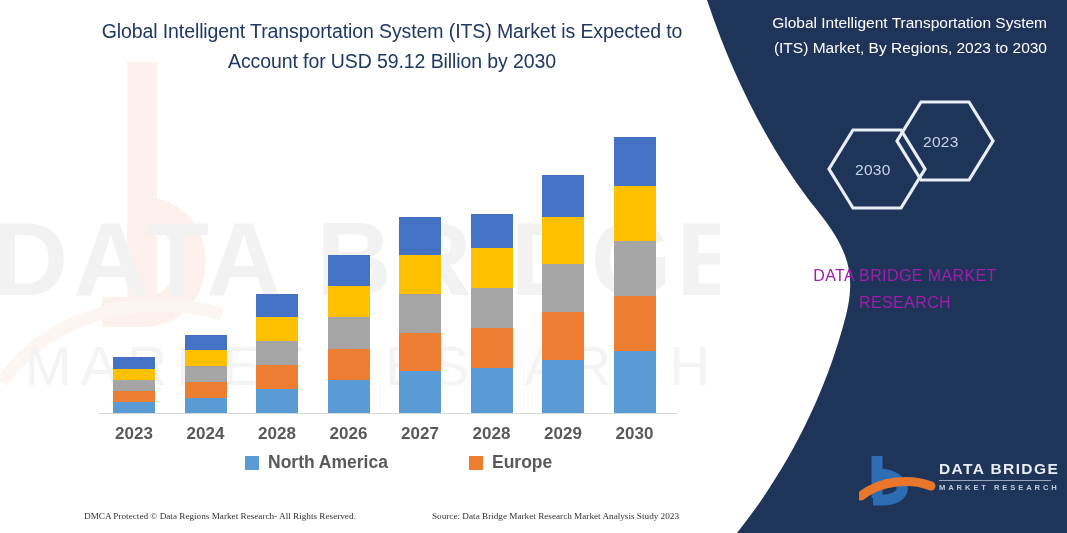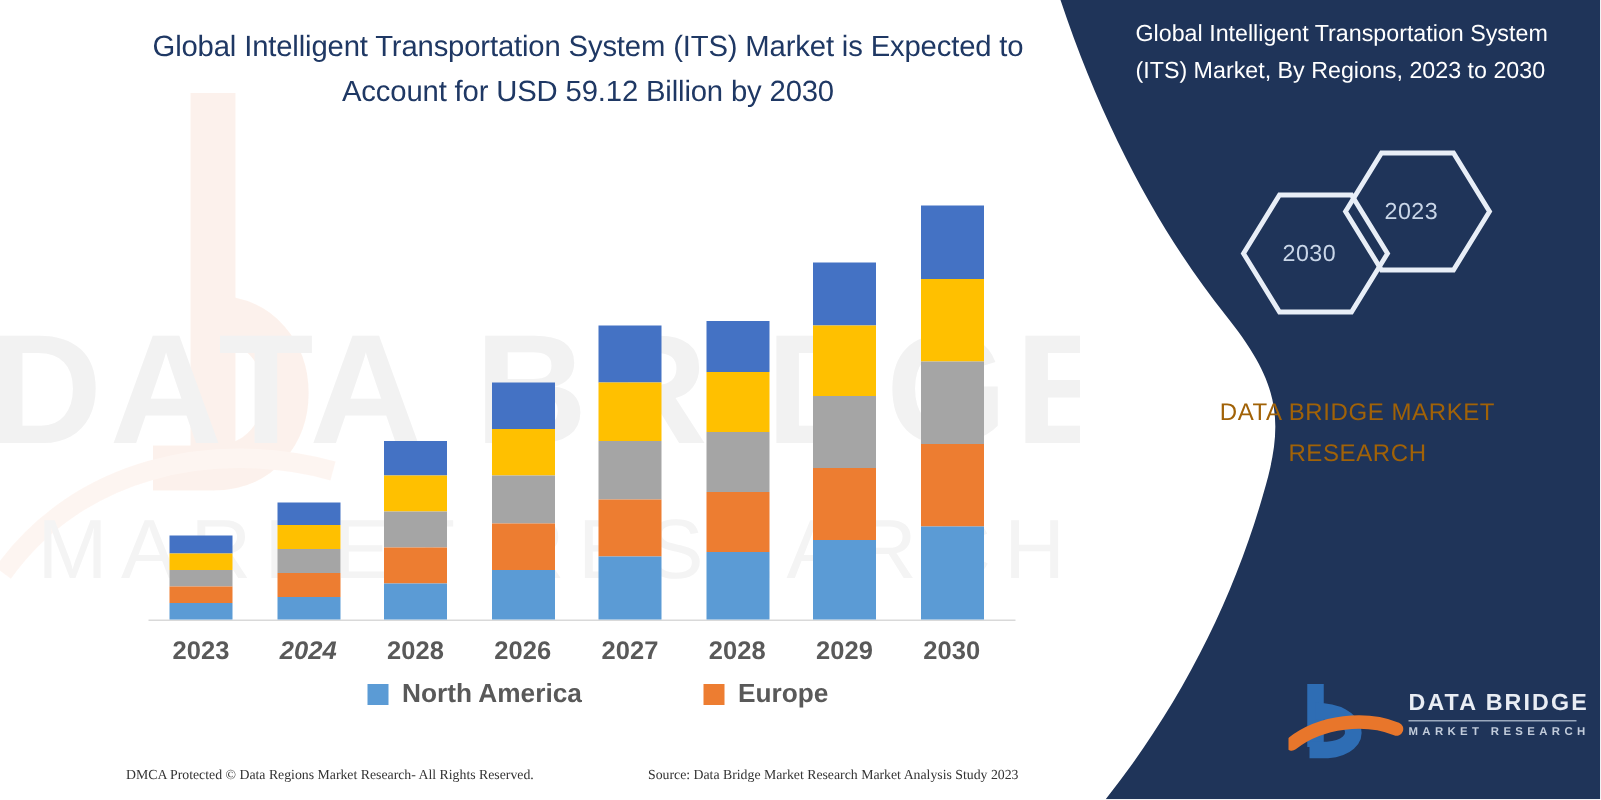--- a/index.html
+++ b/index.html
@@ -61,25 +61,25 @@
   
   .panel {
     position:absolute; right:0; top:0; width:400px; height:533px;
     pointer-events:none;
   }
   .panel-bg { position:absolute; inset:0; }
   .panel-content { position:absolute; right:0; top:0; width:400px; height:533px; }
 
   .p-title {
     position:absolute; right:20px; top:10px; width:290px;
-    color:#ffffff; font-size:15.5px; line-height:25px;
+    text-align:right; color:#ffffff; font-size:15.5px; line-height:25px;
   }
   .p-brand {
     position:absolute; right:42px; top:262px; width:240px;
-    text-align:center; color:#a16207; font-size:16px; line-height:27px;
+    text-align:center; color:#a21caf; font-size:16px; line-height:27px;
     letter-spacing:.4px;
   }
   .hexwrap { position:absolute; right:38px; top:96px; width:220px; height:115px; }
   .hex-label {
     position:absolute; color:#C9D6E8; font-size:15.5px; letter-spacing:.3px;
   }
   .logo { position:absolute; right:8px; top:452px; width:200px; height:58px; }
   .logo-tx { position:absolute; left:80px; top:8px; }
   .logo-t1 {
     color:#e9edf4; font-size:15.5px; font-weight:bold; letter-spacing:1.4px;
@@ -166,21 +166,21 @@
         <div class="bar" style="left: 613.5px; width: 42px;">
           <span class="seg" style="background: rgb(68, 114, 196); height: 49px;"></span>
           <span class="seg" style="background: rgb(255, 192, 0); height: 55px;"></span>
           <span class="seg" style="background: rgb(165, 165, 165); height: 55px;"></span>
           <span class="seg" style="background: rgb(237, 125, 49); height: 55px;"></span>
           <span class="seg" style="background: rgb(91, 155, 213); height: 62px;"></span>
         </div>
       </div>
     <div class="xlabels" id="xlabels">
         <span class="xlab" style="left: -1px;">2023</span>
-        <span class="xlab" style="left: 70.5px; font-style: italic;">2024</span>
+        <span class="xlab" style="left: 70.5px;">2024</span>
         <span class="xlab" style="left: 142px;">2028</span>
         <span class="xlab" style="left: 213.5px;">2026</span>
         <span class="xlab" style="left: 285px;">2027</span>
         <span class="xlab" style="left: 356.5px;">2028</span>
         <span class="xlab" style="left: 428px;">2029</span>
         <span class="xlab" style="left: 499.5px;">2030</span>
       </div>
     <div class="legend" id="legend">
         <div class="lg-item" style="left: 110px; padding-left: 36px;">
           <span class="lg-sw" style="background: rgb(91, 155, 213);"></span>

